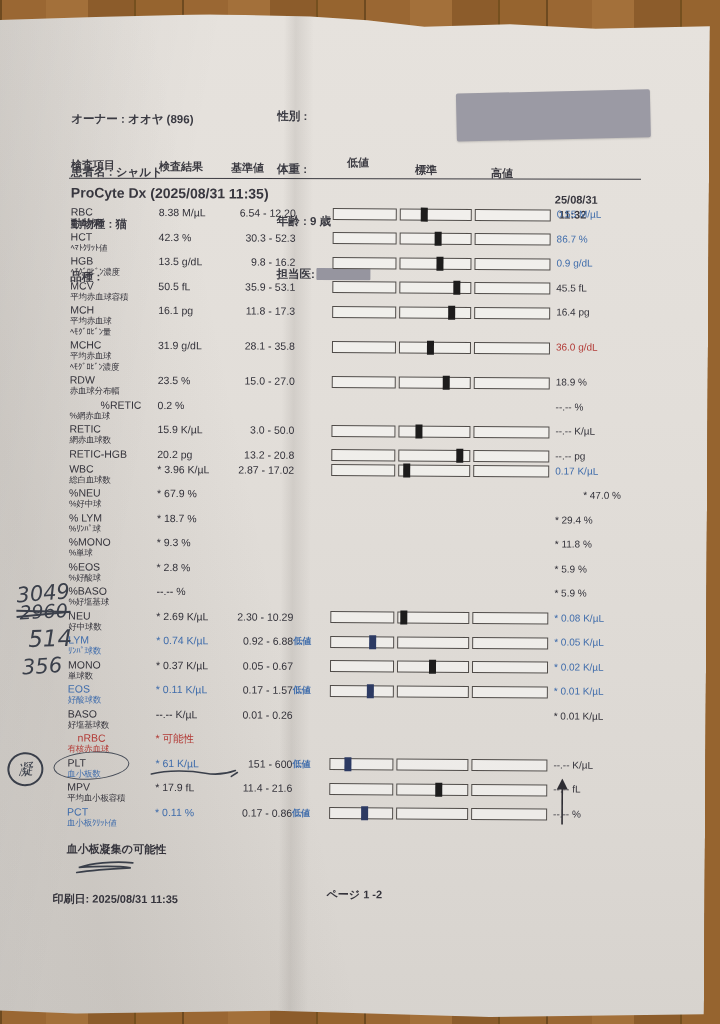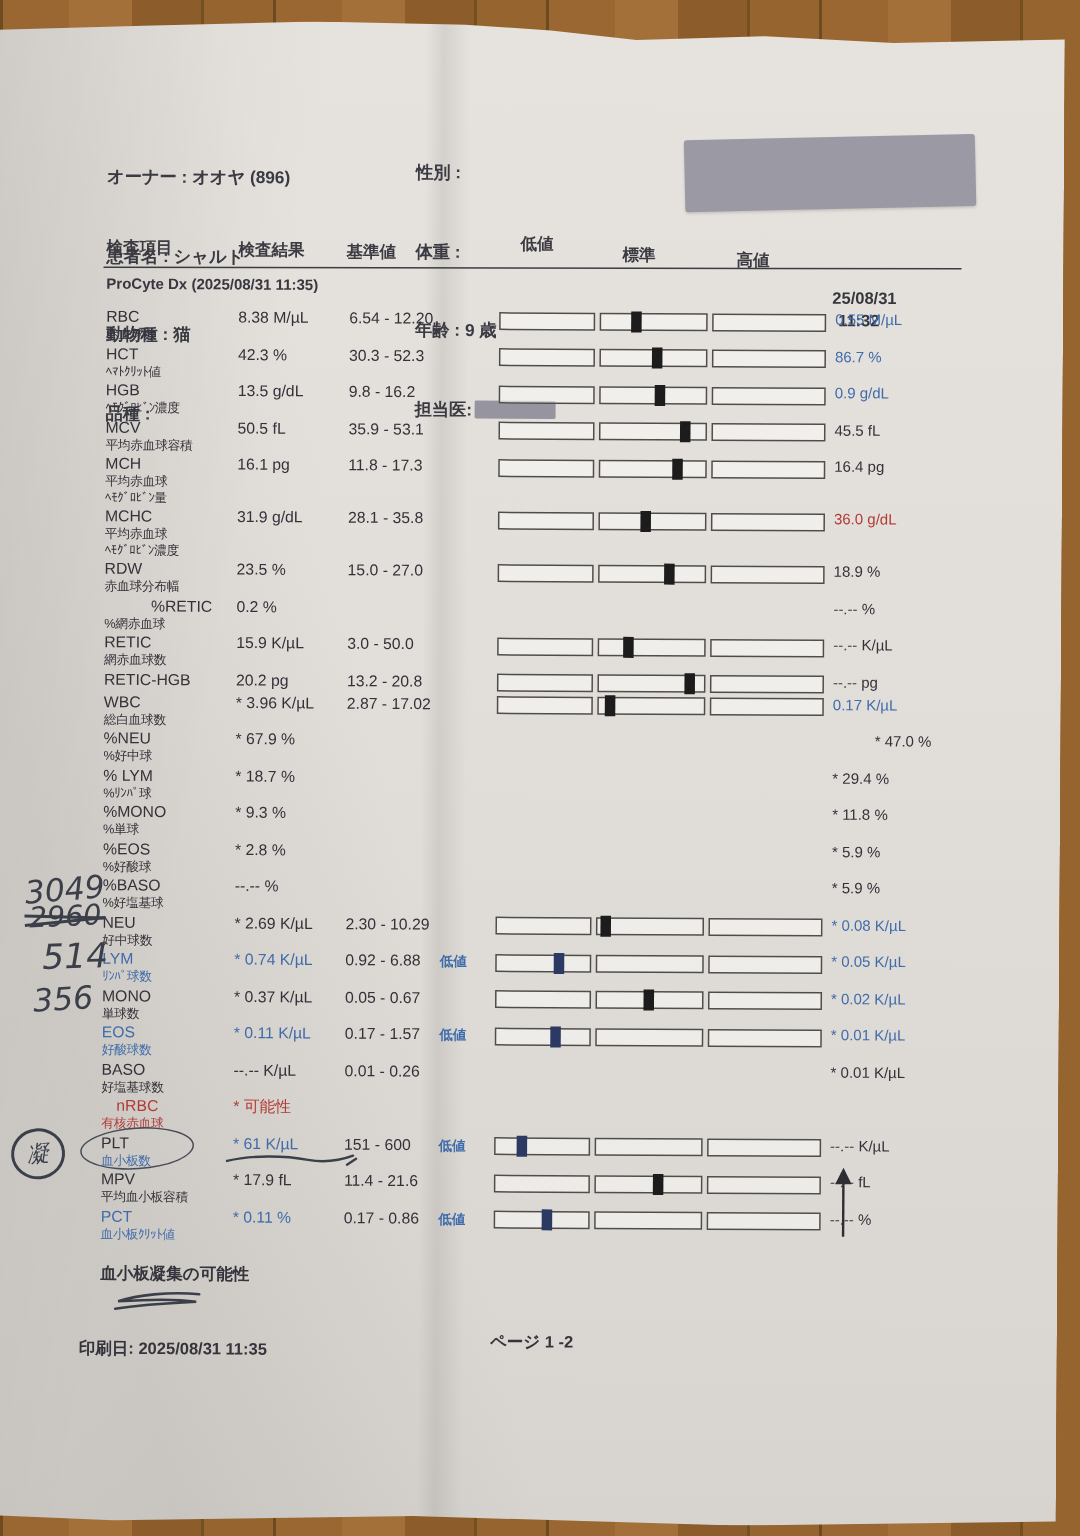--- a/index.html
+++ b/index.html
@@ -24,28 +24,28 @@
   }
   .abs{position:absolute;}
   .t{color:#33323a;}
   
   .pinfo{font-size:11.5px;line-height:17.5px;color:#3a3a42;font-weight:700;white-space:pre;}
   .redact-lg{width:194px;height:48px;background:#9b9aa4;border-radius:2px;transform:rotate(-1.6deg);box-shadow:0 1px 2px rgba(0,0,0,.15);}
   .redact-sm{display:inline-block;width:54px;height:12px;background:#96959f;border-radius:1px;vertical-align:middle;margin-left:2px;}
   
   .colhead{font-size:11px;font-weight:700;color:#3c3b42;}
   .rule{height:0;border-top:1.6px solid #3d3c42;transform:rotate(-.25deg);}
-  .devline{font-size:10px;font-weight:700;color:#38373f;}
+  .devline{font-size:14px;font-weight:700;color:#38373f;}
   .prevdate{font-size:11px;font-weight:700;color:#38373f;text-align:left;line-height:15px;}
   
   .rows{width:580px;}
   .row{display:flex;align-items:flex-start;margin-bottom:2px;}
   .c-label{width:88px;flex:none;}
   .c-result{width:74px;flex:none;font-size:10.5px;line-height:12px;}
-  .c-range{width:63px;flex:none;font-size:10.5px;line-height:12px;}
+  .c-range{width:63px;flex:none;font-size:10.5px;line-height:12px;text-align:right;}
   .c-flag{width:37px;flex:none;font-size:9px;font-weight:700;line-height:12px;}
   .c-bar{width:224px;flex:none;position:relative;height:13px;}
   .c-prev{flex:1;font-size:10px;line-height:12.5px;white-space:nowrap;}
   .code{font-size:10.5px;line-height:12px;font-weight:400;}
   .sub{font-size:8.5px;line-height:10.5px;letter-spacing:-.2px;}
   .bar{position:absolute;left:0;top:.5px;display:flex;}
   .seg{height:10px;border:1.1px solid #504c49;background:rgba(252,251,249,.55);}
   .seg-low{width:62px;}
   .seg-normal{width:70px;margin-left:3px;}
   .seg-high{width:74px;margin-left:3px;}

